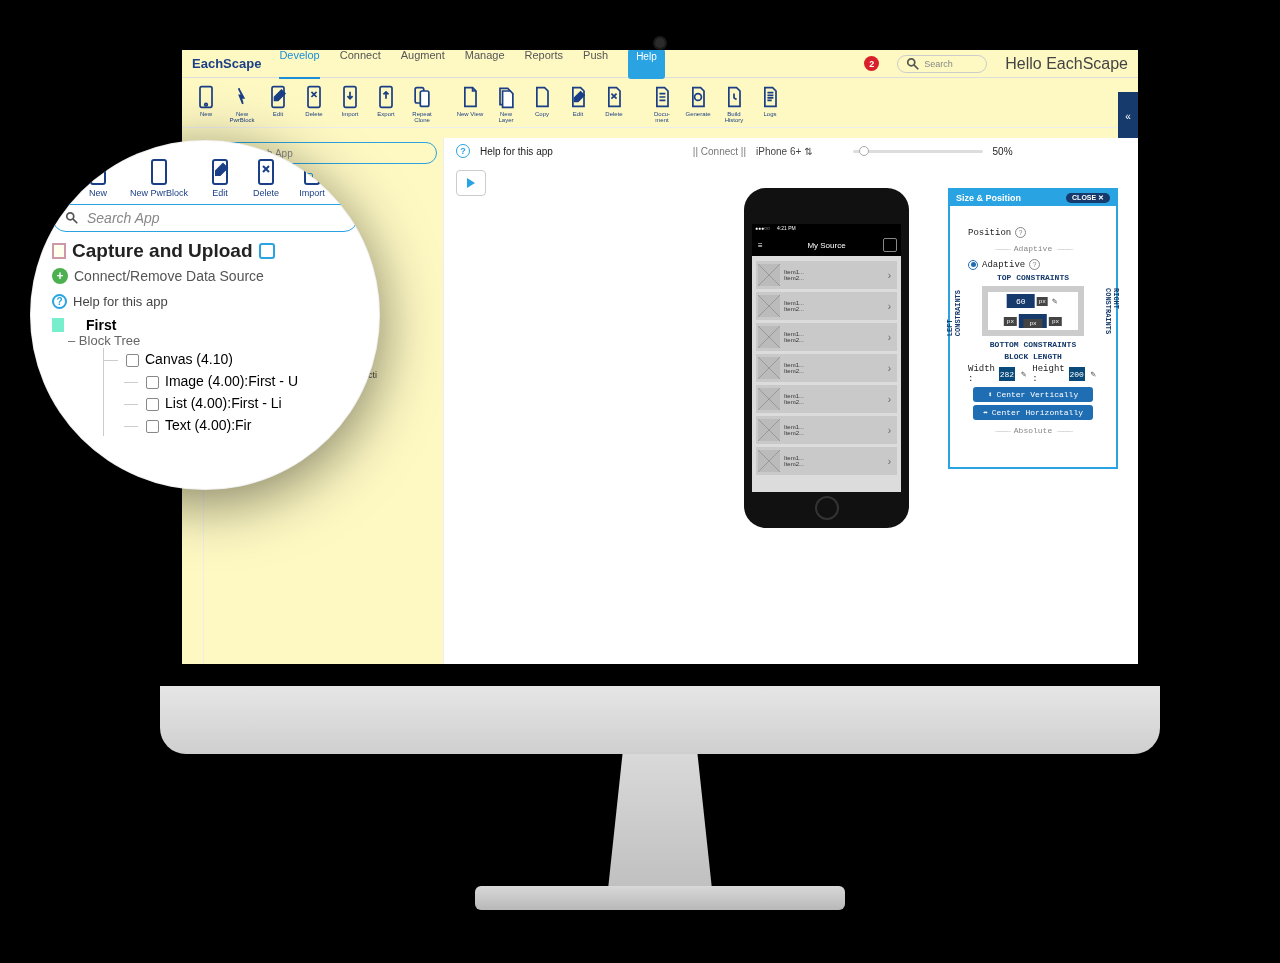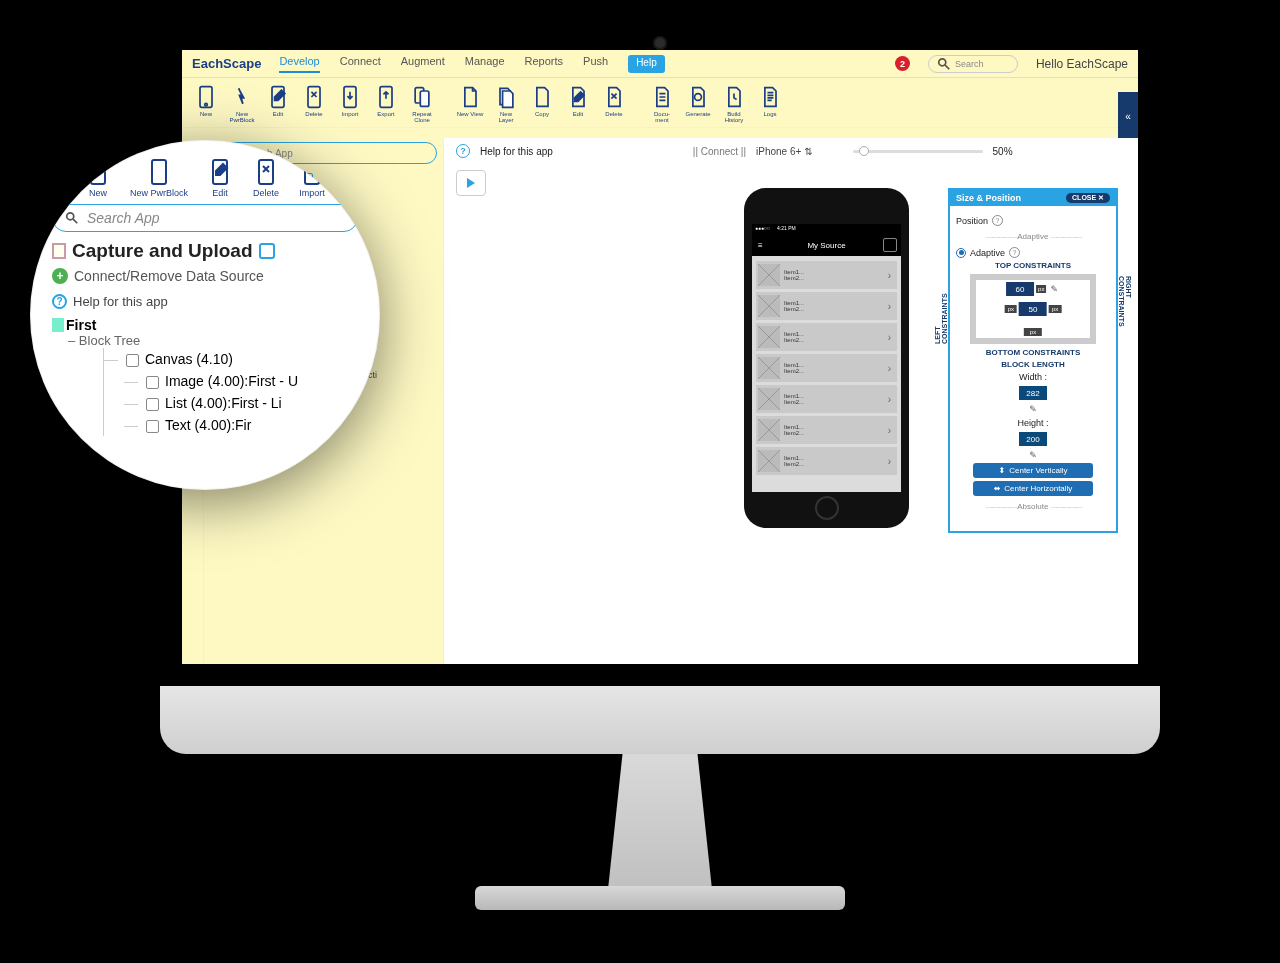--- a/index.html
+++ b/index.html
@@ -43,27 +43,27 @@
     border-radius:6px;
   }
   
   .app { position:absolute; inset:0; font-size:10px; color:#222; }
   .topbar{
     display:flex; align-items:center; height:28px;
     border-bottom:1px solid #ddd; padding:0 10px; gap:18px;
   }
   .logo{ font-weight:bold; color:#1b3f86; font-size:13px;}
   .topnav{ display:flex; gap:20px; font-size:11px; color:#555;}
-  .topnav .active{ color:#1b8ed6; border-bottom:2px solid #1b8ed6; padding-bottom:4px;}
+  .topnav .active{ color:#1b8ed6; border-bottom:2px solid #1b8ed6; padding-bottom:16px;}
   .helpbtn{ background:#29a3e2; color:#fff; padding:2px 8px; border-radius:3px; font-size:10px;}
   .spacer{flex:1;}
   .badge{ background:#d91f2a; color:#fff; width:15px;height:15px;border-radius:50%;
     display:flex;align-items:center;justify-content:center;font-size:9px;font-weight:bold;}
   .search-pill{ border:1px solid #ccc; border-radius:10px; padding:1px 8px; display:flex;align-items:center;gap:4px; font-size:9px; color:#888; width:90px;}
-  .hello{font-size:12px; color:#444;}
+  .hello{font-size:16px; color:#444;}
   
   .toolbar{ display:flex; gap:20px; padding:6px 10px 4px; border-bottom:1px solid #eee;}
   .tool-group{display:flex; gap:8px;}
   .tool{ display:flex; flex-direction:column; align-items:center; width:28px; gap:1px;}
   .tool .ico{ width:20px;height:26px; display:flex;align-items:center;justify-content:center;}
   .tool .ico svg{width:18px;height:24px;}
   .tool .lbl{font-size:6px; color:#1b3f86; text-align:center; line-height:1;}
   
   .body{ position:absolute; top:88px; left:0; right:0; bottom:0; display:flex;}
   .rail{ width:22px; border-right:1px solid #eee; display:flex; flex-direction:column; align-items:center; gap:14px; padding-top:6px;}
@@ -95,26 +95,26 @@
   .ph-thumb{width:22px;height:22px;background:#bbb;position:relative;}
   .ph-thumb::before,.ph-thumb::after{content:"";position:absolute;background:#999;}
   .ph-thumb::before{left:0;top:0;right:0;bottom:0;background:linear-gradient(45deg,transparent 48%,#999 48%,#999 52%,transparent 52%),linear-gradient(-45deg,transparent 48%,#999 48%,#999 52%,transparent 52%);}
   .ph-txt{font-size:6px;color:#333;}
   .ph-arrow{margin-left:auto;color:#666;font-size:10px;margin-right:4px;}
   .homebtn{position:absolute;bottom:8px;left:50%;transform:translateX(-50%);width:24px;height:24px;border-radius:50%;border:2px solid #333;}
   
   .sp-panel{ position:absolute; right:20px; top:50px; width:170px; border:2px solid #29a3e2; background:#fff; font-size:9px; padding-bottom:8px;}
   .sp-head{background:#29a3e2;color:#fff;padding:3px 6px;display:flex;align-items:center;justify-content:space-between;font-size:9px;font-weight:bold;}
   .sp-close{background:#163a6b;color:#fff;border-radius:8px;padding:1px 6px;font-size:7px;}
-  .sp-body{padding:6px;}
+  .sp-body{padding:18px;font-family:Liberation Mono, monospace;}
   .sp-row{display:flex;align-items:center;gap:4px;margin:3px 0;}
   .sp-sep{ text-align:center; color:#888; font-size:8px; margin:6px 0;}
   .sp-sep::before,.sp-sep::after{content:"—————";color:#ccc;letter-spacing:-2px;}
   .sp-label{color:#163a6b;font-size:8px;font-weight:bold;text-align:center;margin:3px 0;}
-  .sp-box{ border:6px solid #ccc; height:70px; position:relative; margin:4px 14px;}
+  .sp-box{ border:6px solid #ccc; height:50px; position:relative; margin:4px 14px;}
   .sp-vert{position:absolute;writing-mode:vertical-rl;font-size:7px;color:#163a6b;font-weight:bold;}
   .sp-vert.l{left:-22px;top:4px;transform:rotate(180deg);}
   .sp-vert.r{right:-22px;top:2px;}
   .sp-input{background:#163a6b;color:#fff;width:28px;height:14px;display:inline-flex;align-items:center;justify-content:center;font-size:8px;}
   .sp-input.cyan{background:#0a4a7a;}
   .sp-pencil{color:#555;margin:0 2px;}
   .sp-centerbtn{background:#1f6db3;color:#fff;border-radius:3px;padding:3px 8px;margin:3px auto;display:flex;align-items:center;justify-content:center;gap:4px;font-size:8px;width:120px;}
   .collapse-btn{ position:absolute; right:0; top:42px; width:20px;height:48px;background:#163a6b;color:#fff;display:flex;align-items:center;justify-content:center;}
   
   .lens{
@@ -129,21 +129,21 @@
   .lens-tool .ic{width:28px;height:28px;}
   .lens-tool .ic svg{width:100%;height:100%;}
   .lens-title{ font-weight:bold; font-size:19px; color:#222; margin-top:8px; display:flex;align-items:center;gap:6px;}
   .lens-title .sq{width:14px;height:16px;border:2px solid #c9a;background:#ffe;}
   .lens-title .chip{width:16px;height:16px;border:2px solid #29a3e2;border-radius:3px;}
   .lens-sub{ color:#555; font-size:14px; display:flex;align-items:center;gap:6px;margin-top:6px;}
   .plus{width:16px;height:16px;border-radius:50%;background:#4caf50;color:#fff;display:flex;align-items:center;justify-content:center;font-weight:bold;font-size:12px;}
   .lens-help{ color:#444; display:flex;align-items:center;gap:6px;margin-top:10px;font-size:13px;}
   .qcircle{width:15px;height:15px;border:2px solid #29a3e2;border-radius:50%;color:#29a3e2;display:flex;align-items:center;justify-content:center;font-size:10px;font-weight:bold;}
   .lens-tree{ margin-top:8px; font-size:14px;}
-  .lens-tree .first{font-weight:bold;display:flex;align-items:center;gap:2px;}
+  .lens-tree .first{font-weight:bold;display:flex;align-items:center;gap:22px;}
   .lens-tree .pg{width:12px;height:14px;background:#7ec;}
   .lens-tree .bt{color:#666;font-size:13px;margin-left:16px;}
   .lens-tree ul{list-style:none;margin-left:51px;border-left:1px solid #ccc;padding-left:0;}
   .lens-tree li{position:relative;padding:3px 0 3px 22px;font-size:14px;}
   .lens-tree li::before{content:"";position:absolute;left:0;top:12px;width:14px;height:1px;background:#ccc;}
   .lens-tree .cb{display:inline-block;width:13px;height:13px;border:1.5px solid #888;border-radius:2px;margin-right:6px;vertical-align:middle;}
   .lens-search{ border:1.5px solid #29a3e2; border-radius:16px; padding:5px 12px; display:flex;align-items:center;gap:8px;color:#888;margin-top:6px; font-size:14px; font-style:italic;}
   .mag{width:14px;height:14px;}
   .mag circle{fill:none;stroke:#555;stroke-width:2;}
   .mag line{stroke:#555;stroke-width:2;}
@@ -493,21 +493,21 @@
                       <span class="sp-input">50</span>
                       <span style="background:#444;color:#fff;font-size:6px;padding:1px 3px;">px</span>
                     </div>
                     <div style="position:absolute;bottom:2px;left:50%;transform:translateX(-50%);">
                       <span style="background:#444;color:#fff;font-size:6px;padding:1px 6px;">px</span>
                     </div>
                   </div>
                 </div>
                 <div class="sp-label">BOTTOM CONSTRAINTS</div>
                 <div class="sp-label">BLOCK LENGTH</div>
-                <div class="sp-row" style="justify-content:center;flex-direction:column;">
+                <div class="sp-row" style="justify-content:center;">
                   <span>Width :</span>
                   <span class="sp-input cyan">282</span>
                   <span class="sp-pencil">✎</span>
                   <span>Height :</span>
                   <span class="sp-input cyan">200</span>
                   <span class="sp-pencil">✎</span>
                 </div>
                 <div class="sp-centerbtn">
                     <span>⬍</span>
                     <span>Center Vertically</span>

